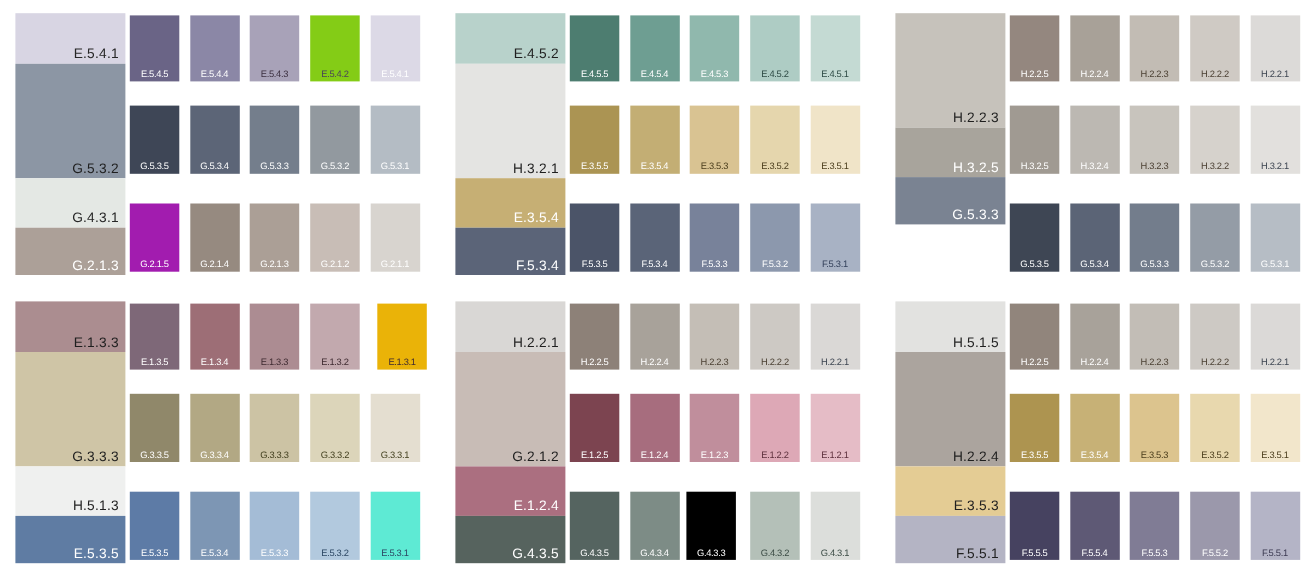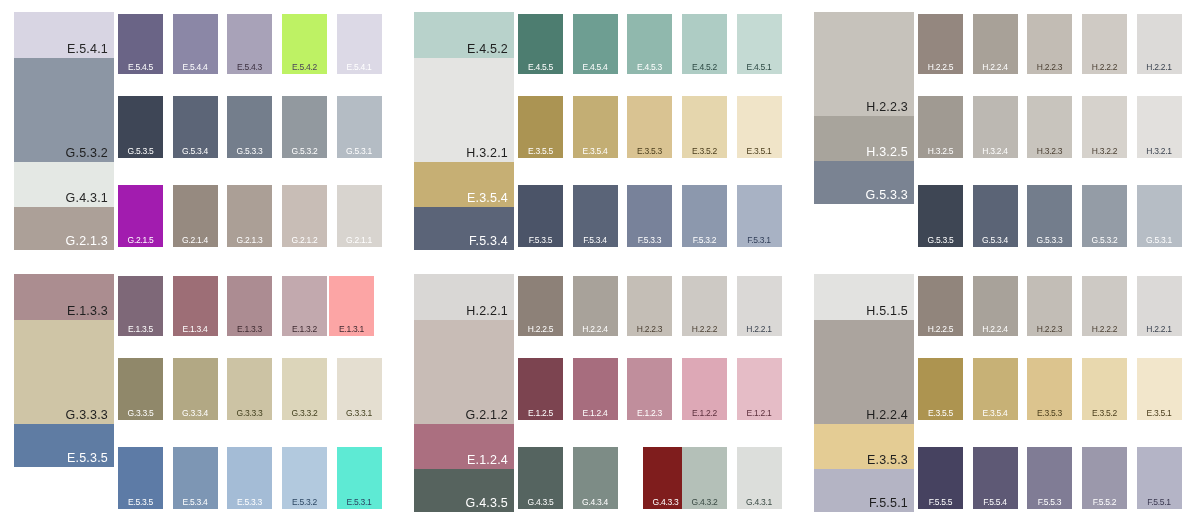--- a/index.html
+++ b/index.html
@@ -100,21 +100,21 @@
         <div class="srow r0">
           <div class="swatch" style="left: 0px; background: rgb(106, 100, 134);">
             <span class="swatch-label" style="color: rgb(255, 255, 255);">E.5.4.5</span>
           </div>
           <div class="swatch" style="left: 54.5px; background: rgb(139, 135, 166);">
             <span class="swatch-label" style="color: rgb(255, 255, 255);">E.5.4.4</span>
           </div>
           <div class="swatch" style="left: 109px; background: rgb(168, 162, 184);">
             <span class="swatch-label" style="color: rgb(59, 47, 63);">E.5.4.3</span>
           </div>
-          <div class="swatch" style="left: 164px; background: #bef264;">
+          <div class="swatch" style="left: 164px; background: #84cc16;">
             <span class="swatch-label" style="color: rgb(74, 68, 88);">E.5.4.2</span>
           </div>
           <div class="swatch" style="left: 218.5px; background: rgb(220, 217, 230);">
             <span class="swatch-label" style="color: rgb(255, 255, 255);">E.5.4.1</span>
           </div>
         </div>
         <div class="srow r1">
           <div class="swatch" style="left: 0px; background: rgb(62, 70, 86);">
             <span class="swatch-label" style="color: rgb(255, 255, 255);">G.5.3.5</span>
           </div>
@@ -286,39 +286,42 @@
       </div>
     </div>
     <div class="panel" style="left: 0px; top: 262px;">
       <div class="stack">
         <div class="stack-cell" style="height: 46px; background: rgb(171, 141, 144);">
           <span class="stack-label" style="color: rgb(31, 31, 31);">E.1.3.3</span>
         </div>
         <div class="stack-cell" style="height: 104px; background: rgb(207, 197, 166);">
           <span class="stack-label" style="color: rgb(31, 31, 31);">G.3.3.3</span>
         </div>
+        <div class="stack-cell" style="height: 45px; background: rgb(239, 240, 239);">
+          <span class="stack-label" style="color: rgb(31, 31, 31);">H.5.1.3</span>
+        </div>
         <div class="stack-cell" style="height: 43px; background: rgb(95, 124, 163);">
           <span class="stack-label" style="color: rgb(255, 255, 255);">E.5.3.5</span>
         </div>
       </div>
       <div class="grid">
         <div class="srow r0">
           <div class="swatch" style="left: 0px; background: rgb(126, 104, 120);">
             <span class="swatch-label" style="color: rgb(255, 255, 255);">E.1.3.5</span>
           </div>
           <div class="swatch" style="left: 54.5px; background: rgb(157, 110, 118);">
             <span class="swatch-label" style="color: rgb(255, 255, 255);">E.1.3.4</span>
           </div>
           <div class="swatch" style="left: 109px; background: rgb(172, 140, 146);">
             <span class="swatch-label" style="color: rgb(62, 42, 48);">E.1.3.3</span>
           </div>
           <div class="swatch" style="left: 164px; background: rgb(194, 169, 174);">
             <span class="swatch-label" style="color: rgb(62, 42, 48); text-align: center;">E.1.3.2</span>
           </div>
-          <div class="swatch" style="left: 211px; background: #fca5a5;">
+          <div class="swatch" style="left: 225px; background: #eab308;">
             <span class="swatch-label" style="color: rgb(62, 42, 48);">E.1.3.1</span>
           </div>
         </div>
         <div class="srow r1">
           <div class="swatch" style="left: 0px; background: rgb(144, 136, 106);">
             <span class="swatch-label" style="color: rgb(255, 255, 255);">G.3.3.5</span>
           </div>
           <div class="swatch" style="left: 54.5px; background: rgb(178, 168, 132);">
             <span class="swatch-label" style="color: rgb(255, 255, 255);">G.3.3.4</span>
           </div>
@@ -401,21 +404,21 @@
             <span class="swatch-label" style="color: rgb(92, 47, 60);">E.1.2.1</span>
           </div>
         </div>
         <div class="srow r2">
           <div class="swatch" style="left: 0px; background: rgb(85, 100, 96);">
             <span class="swatch-label" style="color: rgb(255, 255, 255);">G.4.3.5</span>
           </div>
           <div class="swatch" style="left: 54.5px; background: rgb(125, 140, 134);">
             <span class="swatch-label" style="color: rgb(255, 255, 255);">G.4.3.4</span>
           </div>
-          <div class="swatch" style="left: 125px; background: #7f1d1d;">
+          <div class="swatch" style="left: 106px; background: #000000;">
             <span class="swatch-label" style="color: rgb(255, 255, 255);">G.4.3.3</span>
           </div>
           <div class="swatch" style="left: 164px; background: rgb(180, 192, 184);">
             <span class="swatch-label" style="color: rgb(58, 74, 68);">G.4.3.2</span>
           </div>
           <div class="swatch" style="left: 218.5px; background: rgb(220, 222, 219);">
             <span class="swatch-label" style="color: rgb(58, 74, 68);">G.4.3.1</span>
           </div>
         </div>
       </div>

